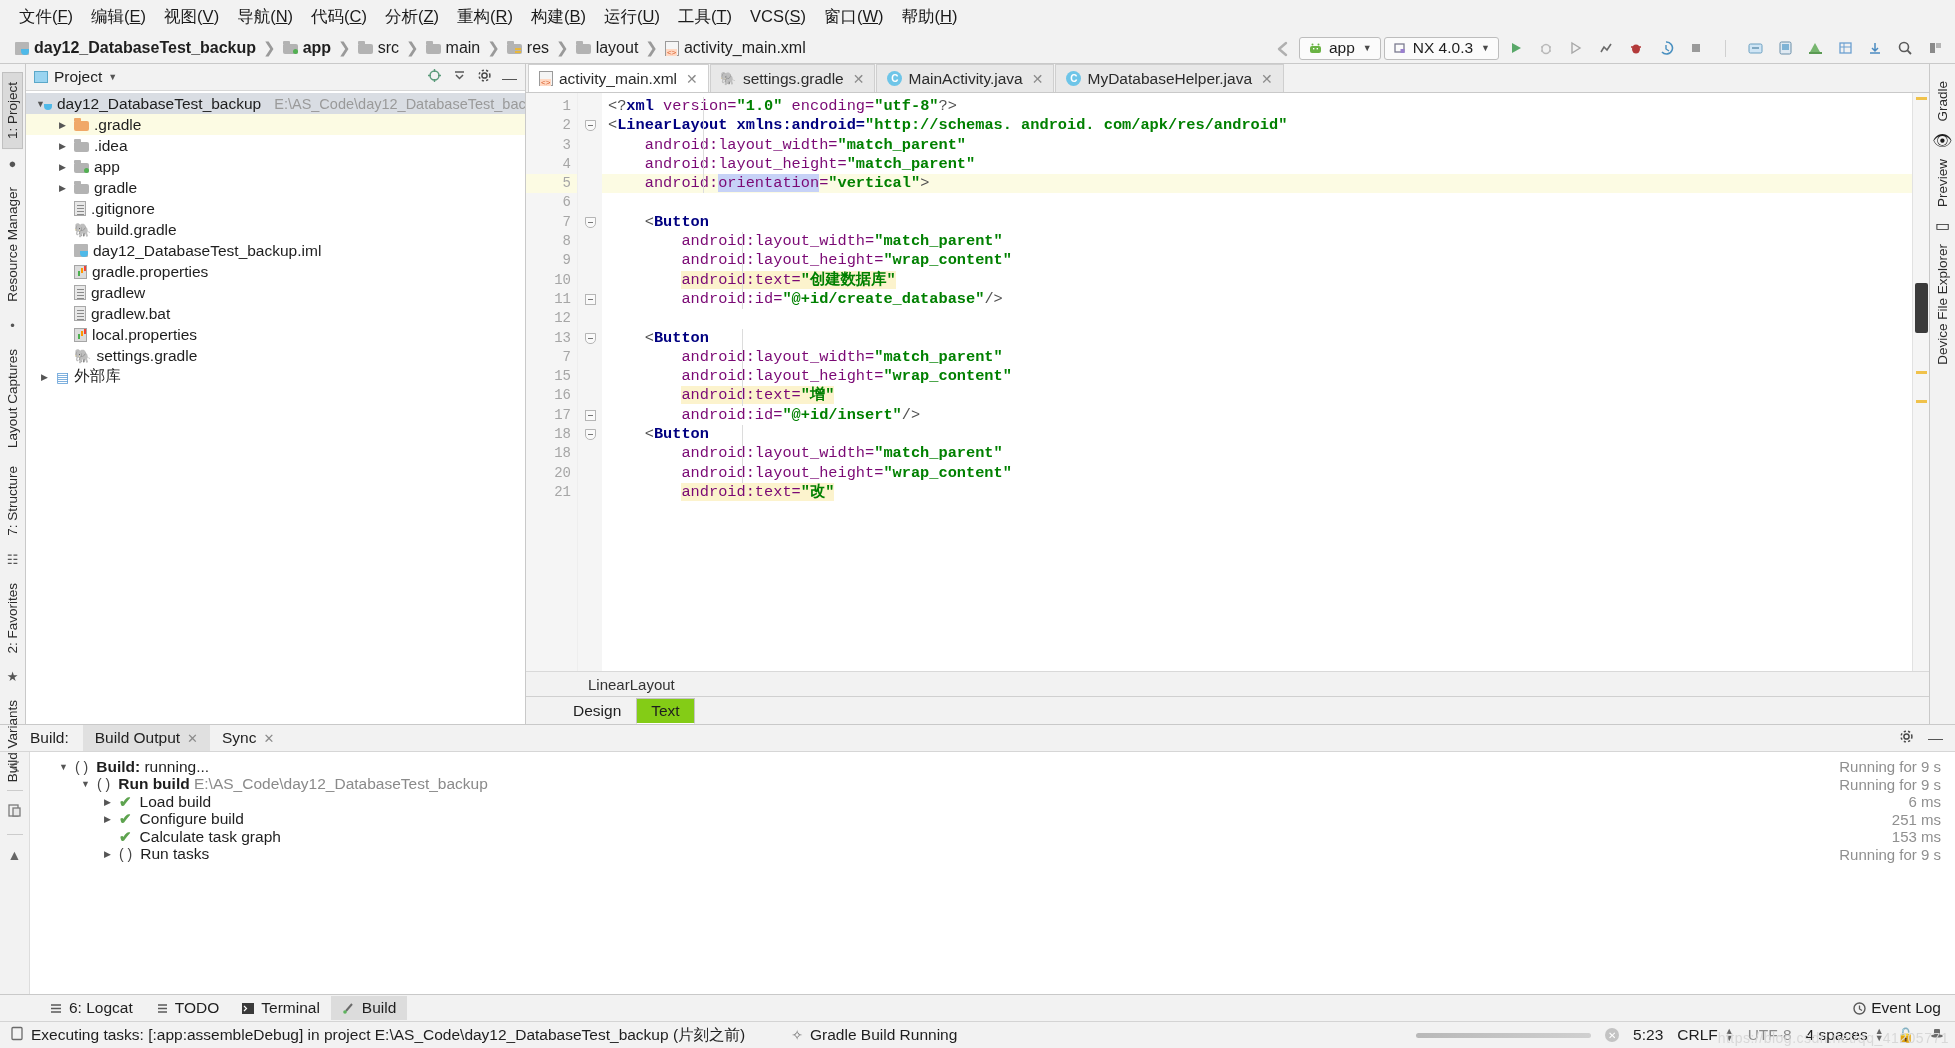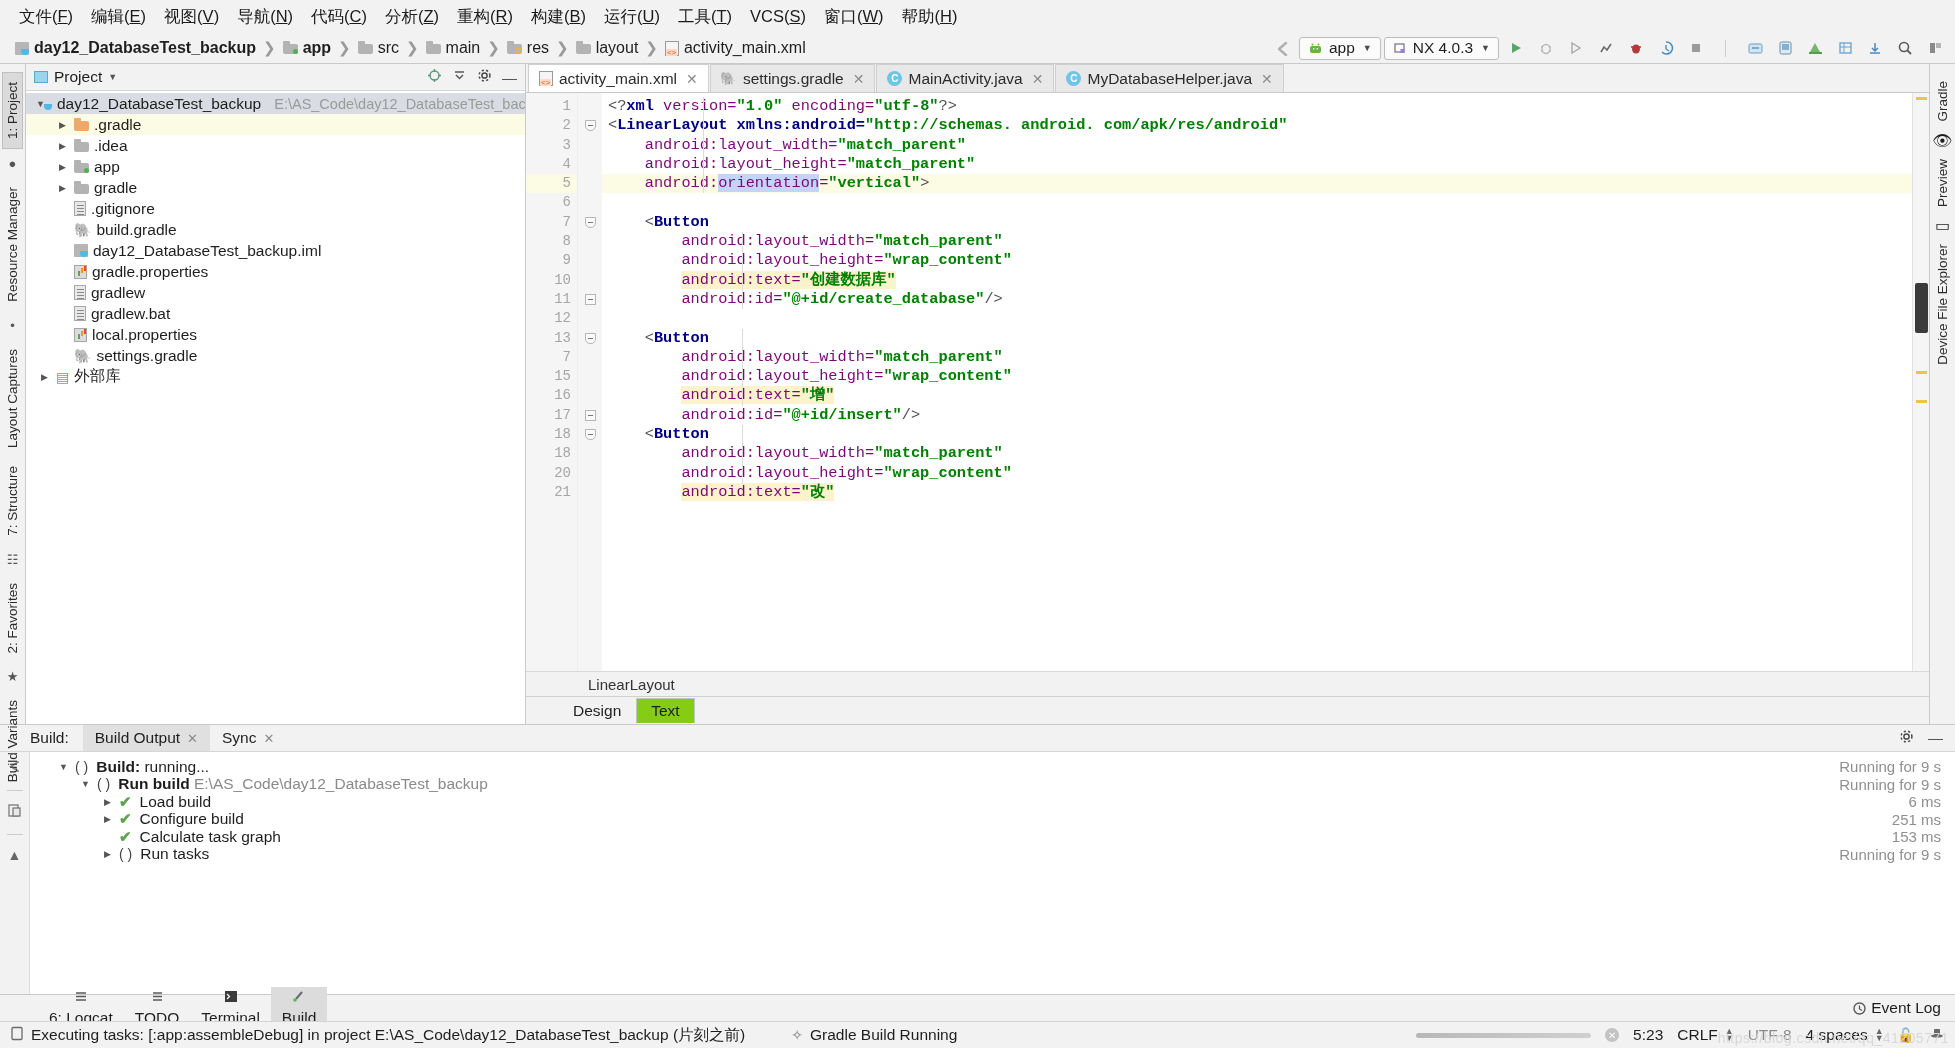--- a/index.html
+++ b/index.html
@@ -158,21 +158,21 @@
   .bnode{ display:flex; align-items:center; height:17.5px; gap:6px; white-space:nowrap; position:relative;}
   .bnode .tm{ margin-left:auto; color:#8f8f8f; font-size:15px; padding-right:14px; }
   .bar{ width:11px; display:inline-block; text-align:center; font-size:9px; color:#555;}
   .check{ color:#5ea34f; font-size:15px; font-weight:bold;}
   .paren{ color:#444; font-size:14px; }
   .grey{ color:#8a8a8a; }
 
   
   .bottombar{ height:27px; flex:0 0 27px; display:flex; align-items:center; background:#f2f2f2;
               border-top:1px solid #c9c9c9; padding-left:38px; }
-  .btab{ display:flex; align-items:center; gap:6px; font-size:15.5px; padding:3px 11px;flex-direction:column; }
+  .btab{ display:flex; align-items:center; gap:6px; font-size:15.5px; padding:3px 11px; }
   .btab.sel{ background:#dcdcdc; }
   .bottombar .rt{ margin-left:auto; padding-right:14px; display:flex; gap:4px; align-items:center; font-size:15.5px;}
 
   
   .status{ height:27px; flex:0 0 27px; display:flex; align-items:center; background:#f2f2f2;
            border-top:1px solid #d4d4d4; padding:0 10px; font-size:15.5px; color:#1e1e1e;}
   .status .grp{ display:flex; align-items:center; gap:7px; }
   .status .sep{ width:24px; }
   .progbar{ width:175px; height:5px; border-radius:3px;
             background:linear-gradient(90deg,#b8b8b8,#d0d0d0); }

